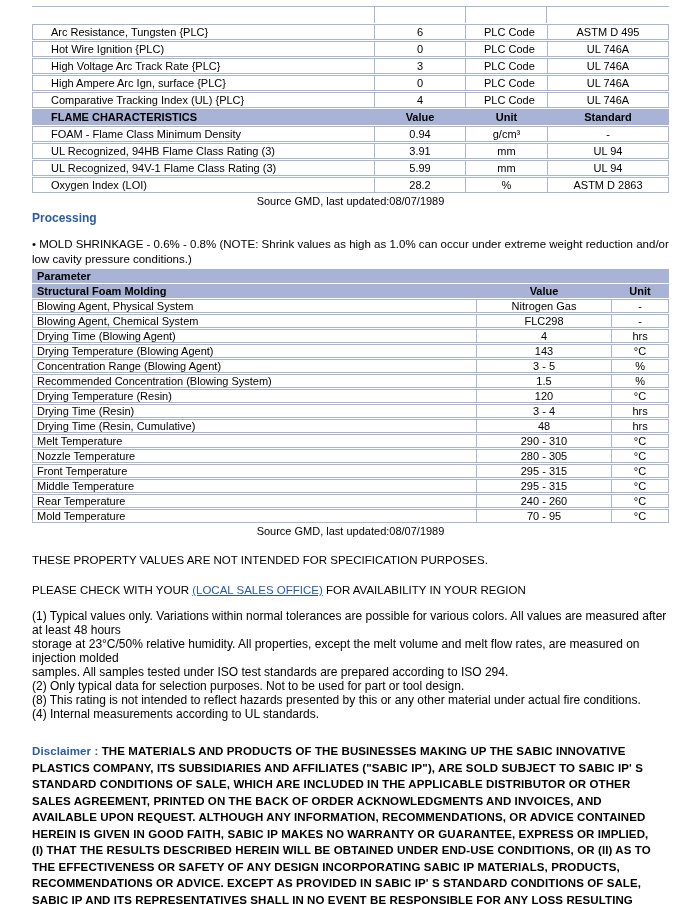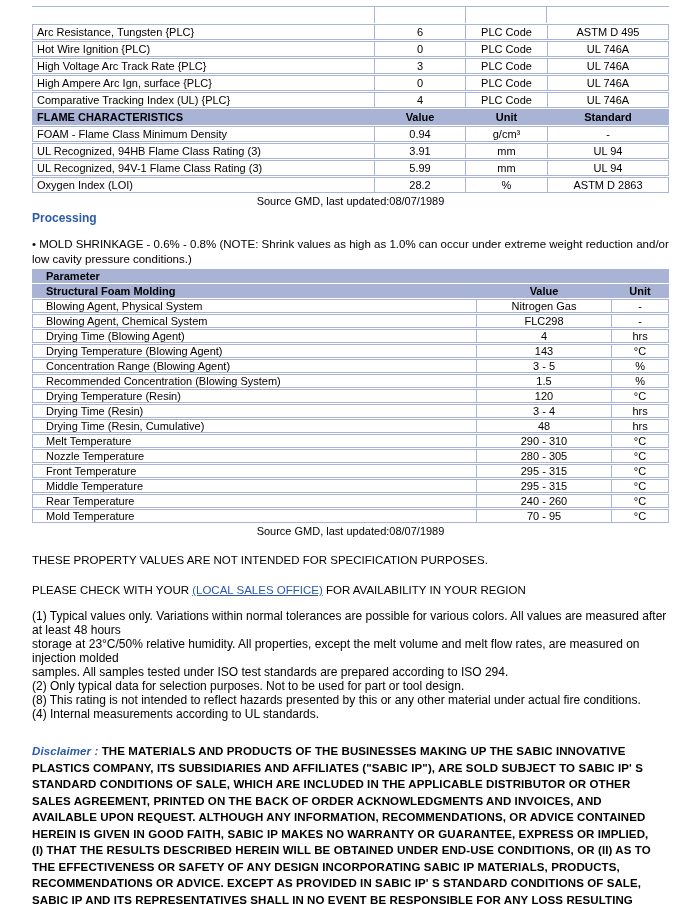--- a/index.html
+++ b/index.html
@@ -6,38 +6,38 @@
   body{width:700px;height:905px;overflow:hidden;font-family:"Liberation Sans","DejaVu Sans",sans-serif;color:#000;}
   .page{padding:0 31px 0 32px;}
 
   
   .cut{margin-top:6px;border-top:1px solid var(--table_border,#aab4d8);height:16px;position:relative;width:637px;}
   .cut .stub{position:absolute;top:0;width:1px;height:16px;background:var(--table_border,#aab4d8);}
 
   table.props{border-collapse:separate;border-spacing:0 1px;width:637px;table-layout:fixed;}
   table.props td{box-sizing:border-box;font-size:11px;border:1px solid var(--table_border,#aab4d8);overflow:hidden;white-space:nowrap;}
   table.props td + td{border-left:none;}
-  .t1 td{line-height:12px;padding:1px 4px;height:16px;}
-  .t2 td{line-height:12px;padding:0 13px;height:14px;}
+  .t1 td{line-height:12px;padding:1px 18px;height:16px;}
+  .t2 td{line-height:12px;padding:0 4px;height:14px;}
   td.c{text-align:center;}
   td.n{text-align:left;}
   tr.hdr td{font-weight:bold;background:var(--header_bg,#a9b3d6);border-color:var(--header_bg,#a9b3d6);}
 
   .source{font-size:11px;line-height:13px;text-align:center;margin-top:1px;width:637px;}
   .heading{font-size:12px;line-height:14px;font-weight:bold;color:var(--heading_blue,#2b5aa9);margin-top:3px;}
   .note{font-size:11.5px;line-height:14.5px;margin:12px 0 2px;white-space:pre-line;width:637px;}
   .para{font-size:11.5px;line-height:14px;margin:0;}
   .spec{margin-top:15px;}
   .avail{margin-top:16px;}
   a.link{color:var(--link_blue,#2b5aa9);text-decoration:underline;}
   .footnotes{margin-top:12px;}
   .fn{font-size:12px;line-height:14px;white-space:pre-line;}
   .disclaimer{margin-top:22px;}
   .disc-line{font-size:11.5px;font-weight:bold;line-height:16.5px;white-space:nowrap;letter-spacing:0.1px;}
-  .disc-label{color:var(--heading_blue,#2b5aa9);font-style:italic;}
+  .disc-label{color:var(--heading_blue,#2b5aa9);}
 </style>
 </head>
 <body>
 
 <div class="page">
 
   <div class="cut">
     <span class="stub" style="left:342px"></span>
     <span class="stub" style="left:433px"></span>
     <span class="stub" style="left:514px"></span>

